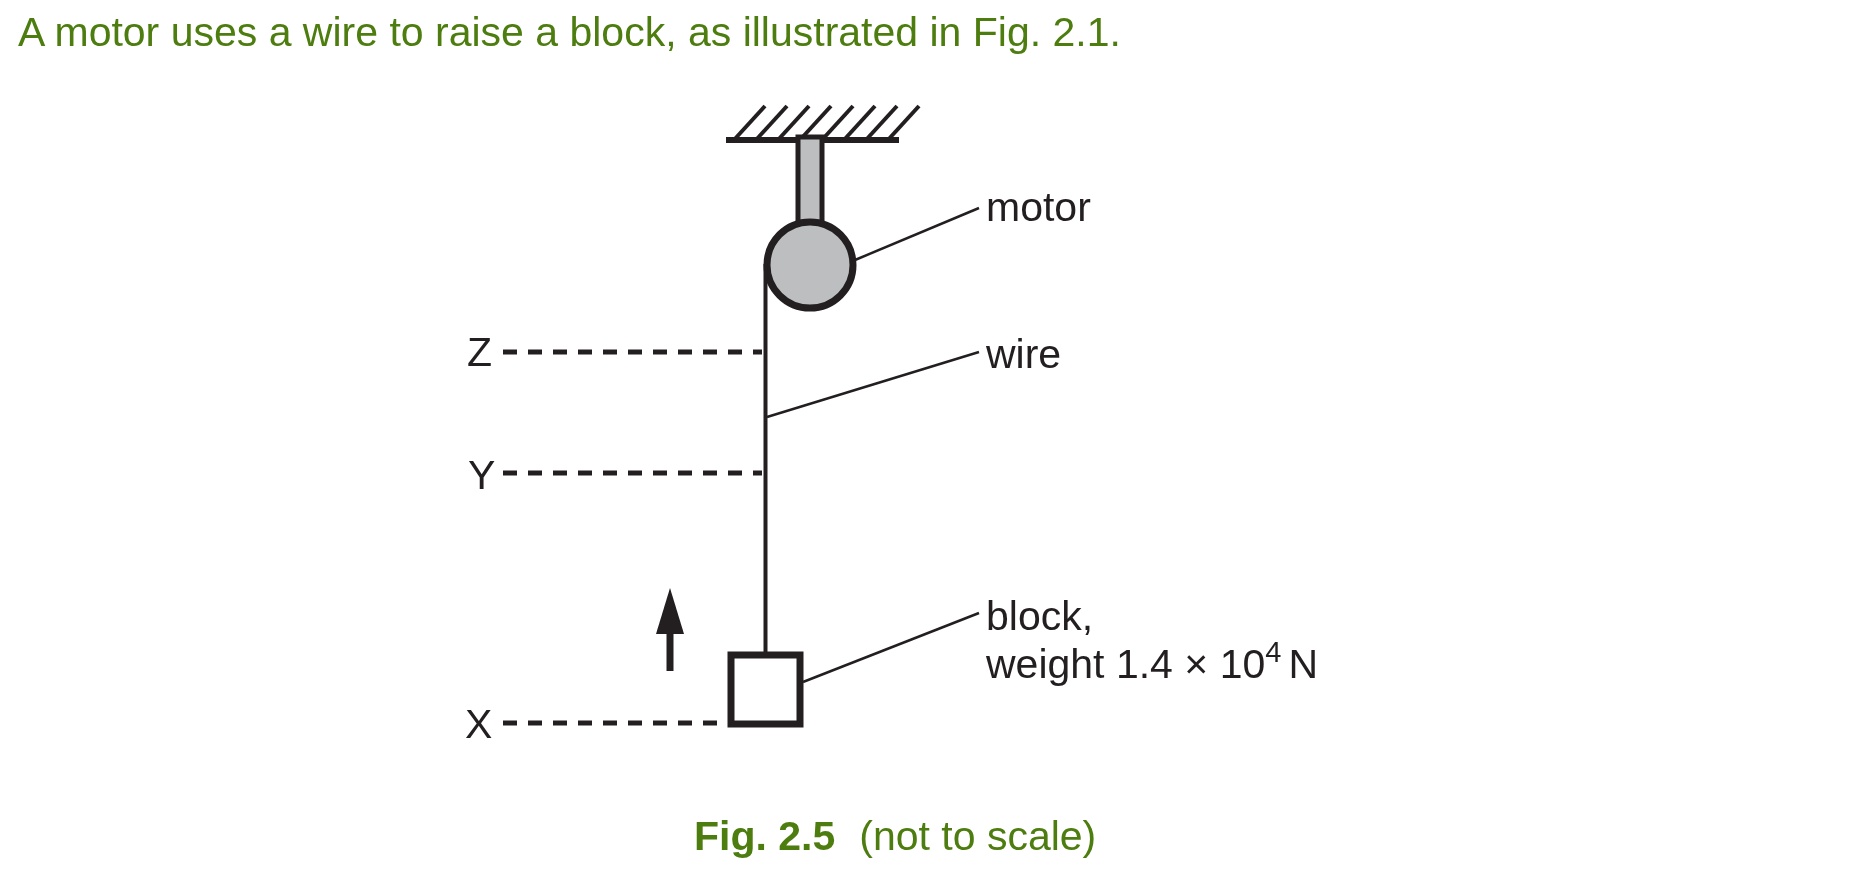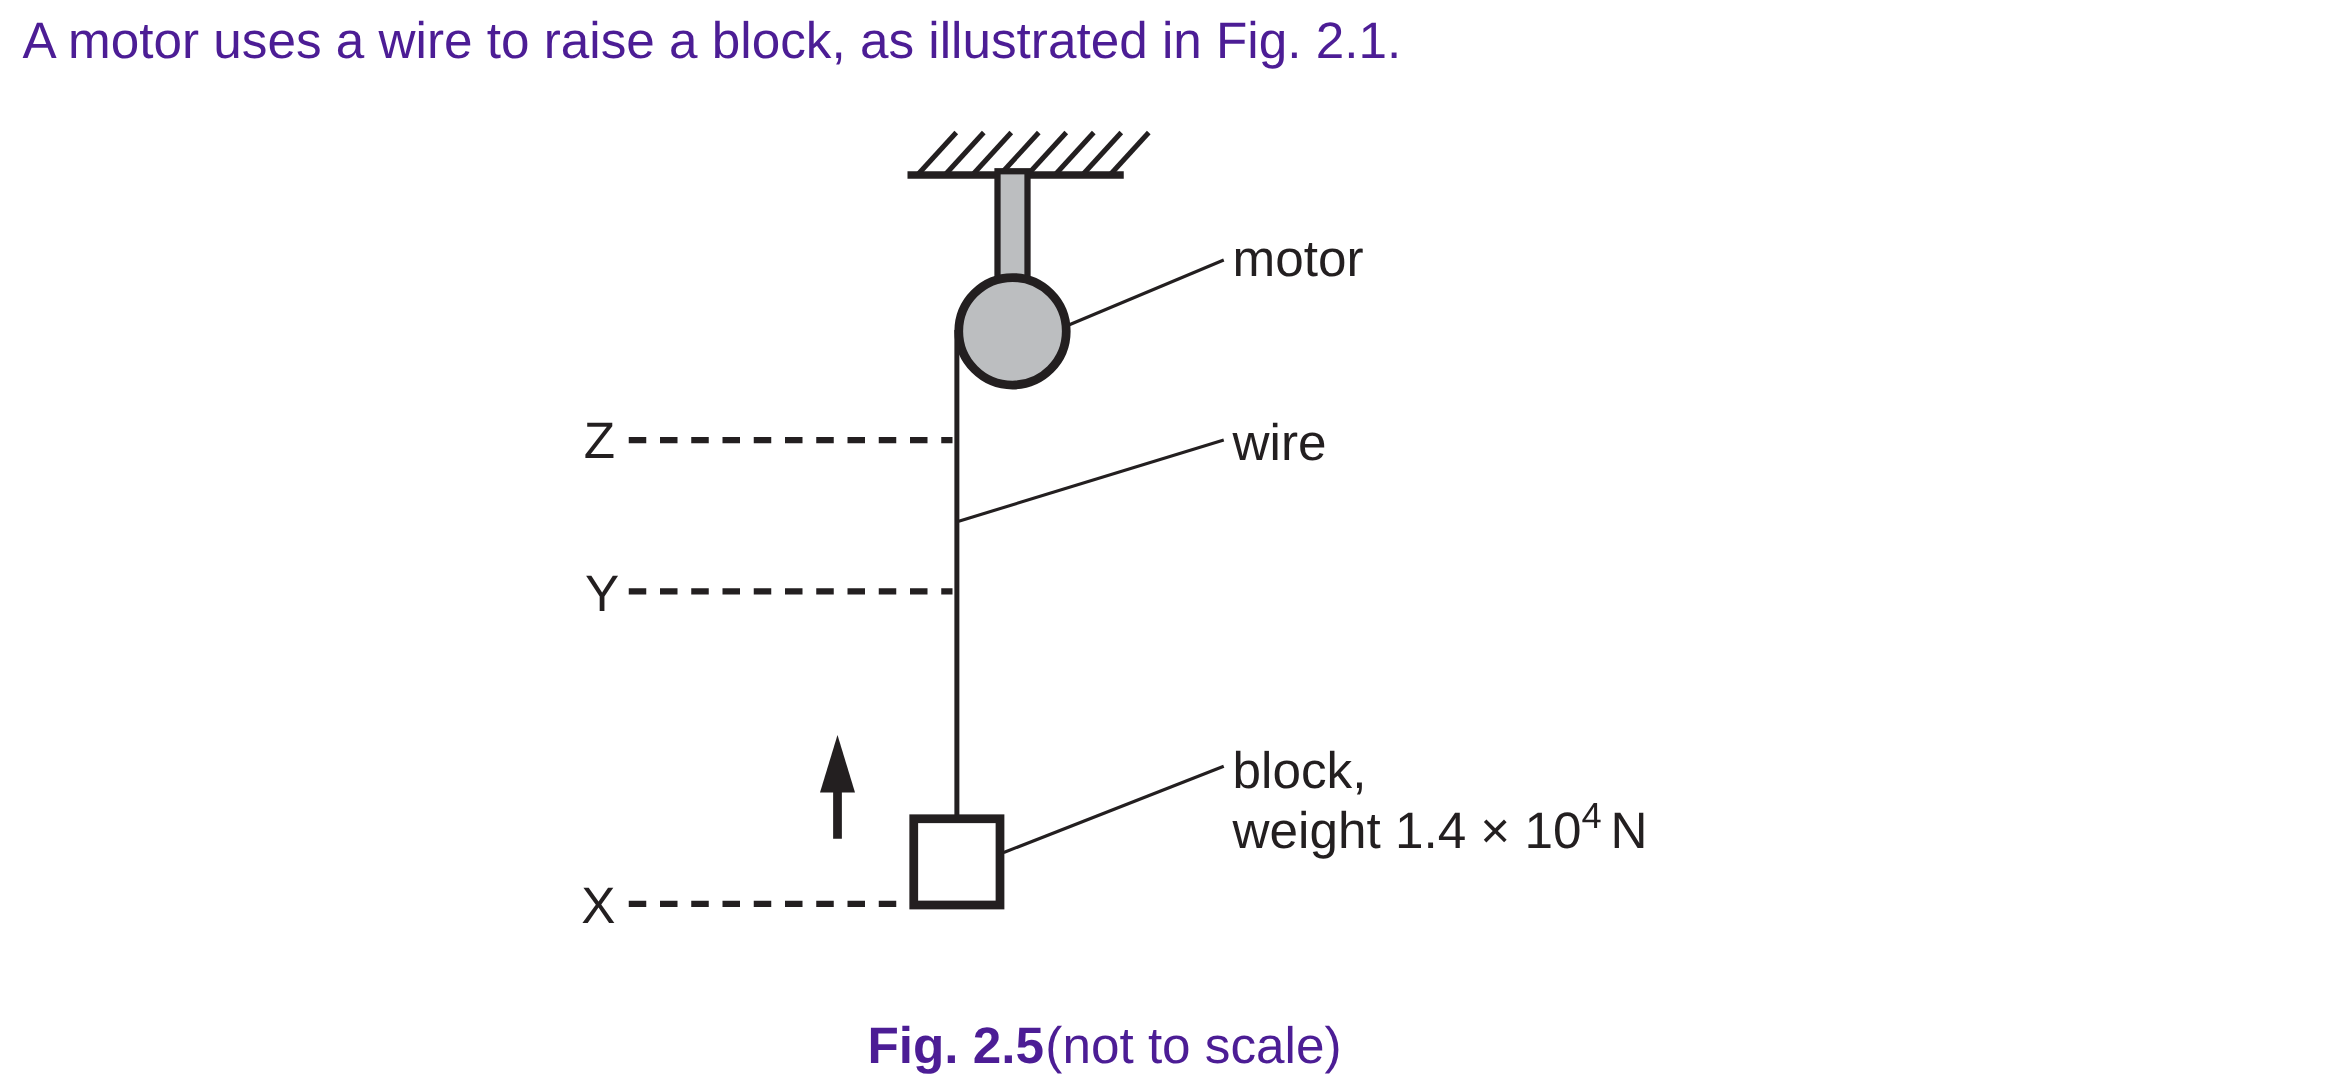--- a/index.html
+++ b/index.html
@@ -7,21 +7,21 @@
     padding: 0;
     background: #ffffff;
   }
   .page {
     position: relative;
     width: 1860px;
     height: 870px;
     background: #ffffff;
     overflow: hidden;
     font-family: "Liberation Sans", sans-serif;
-    color: #4c1d95;
+    color: #4d7c0f;
   }
   .intro-text {
     position: absolute;
     left: 18px;
     top: 8px;
     font-size: 41px;
     line-height: 1.2;
     white-space: nowrap;
   }
   .diagram-svg {
@@ -38,21 +38,21 @@
   }
   .ink { stroke: #231f20; }
   .caption {
     position: absolute;
     left: 694px;
     top: 813px;
     font-size: 41px;
     white-space: nowrap;
   }
   .caption .fig-label { font-weight: bold; }
-  .caption .fig-note { margin-left: 1px; }
+  .caption .fig-note { margin-left: 24px; }
 </style>
 </head>
 <body>
 
 <div class="page">
 
   <div class="intro-text">A motor uses a wire to raise a block, as illustrated in Fig. 2.1.</div>
 
   <svg class="diagram-svg" viewBox="0 0 1860 870">
 

